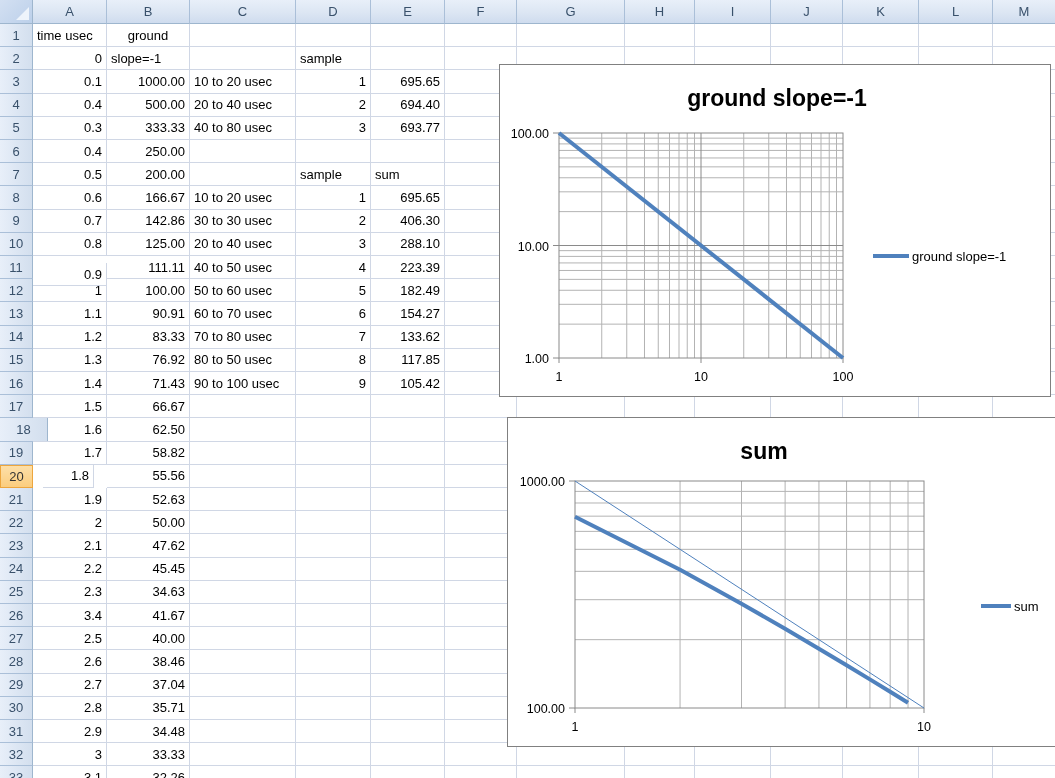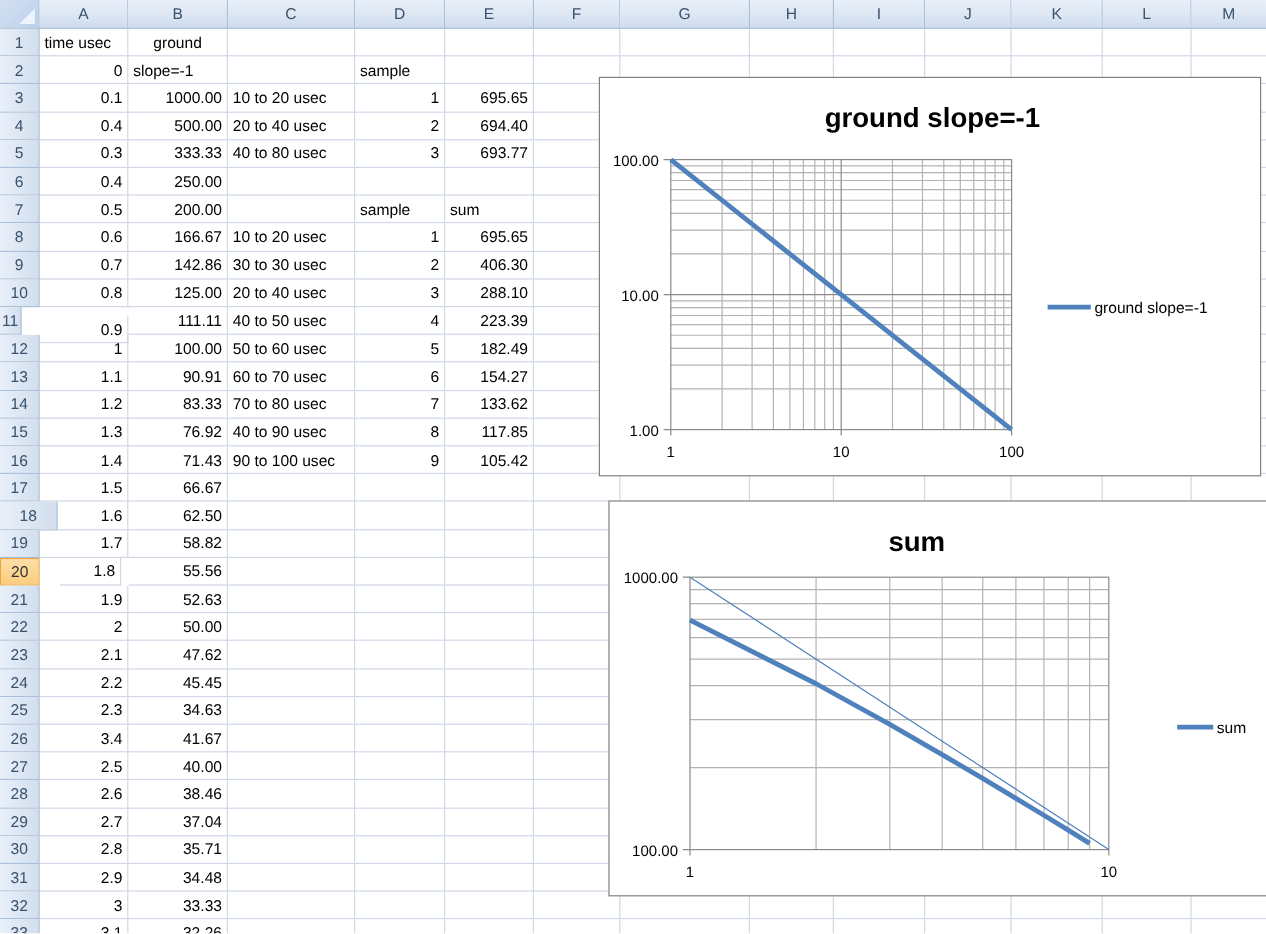--- a/index.html
+++ b/index.html
@@ -54,21 +54,21 @@
       <div class="rowhdr" style="top: 24px; width: 33px; height: 23.2px;">1</div>
       <div class="rowhdr" style="top: 47.2px; width: 33px; height: 23.2px;">2</div>
       <div class="rowhdr" style="top: 70.4px; width: 33px; height: 23.2px;">3</div>
       <div class="rowhdr" style="top: 93.6px; width: 33px; height: 23.2px;">4</div>
       <div class="rowhdr" style="top: 116.8px; width: 33px; height: 23.2px;">5</div>
       <div class="rowhdr" style="top: 140px; width: 33px; height: 23.2px;">6</div>
       <div class="rowhdr" style="top: 163.2px; width: 33px; height: 23.2px;">7</div>
       <div class="rowhdr" style="top: 186.4px; width: 33px; height: 23.2px;">8</div>
       <div class="rowhdr" style="top: 209.6px; width: 33px; height: 23.2px;">9</div>
       <div class="rowhdr" style="top: 232.8px; width: 33px; height: 23.2px;">10</div>
-      <div class="rowhdr" style="top: 256px; width: 18px; height: 23.2px; text-align: center;">11</div>
+      <div class="rowhdr" style="top: 256px; width: 33px; height: 23.2px; text-align: center;">11</div>
       <div class="rowhdr" style="top: 279.2px; width: 33px; height: 23.2px;">12</div>
       <div class="rowhdr" style="top: 302.4px; width: 33px; height: 23.2px;">13</div>
       <div class="rowhdr" style="top: 325.6px; width: 33px; height: 23.2px;">14</div>
       <div class="rowhdr" style="top: 348.8px; width: 33px; height: 23.2px;">15</div>
       <div class="rowhdr" style="top: 372px; width: 33px; height: 23.2px;">16</div>
       <div class="rowhdr" style="top: 395.2px; width: 33px; height: 23.2px;">17</div>
       <div class="rowhdr" style="top: 418.4px; width: 48px; height: 23.2px;">18</div>
       <div class="rowhdr" style="top: 441.6px; width: 33px; height: 23.2px;">19</div>
       <div class="rowhdr sel" style="top: 464.8px; width: 33px; height: 23.2px;">20</div>
       <div class="rowhdr" style="top: 488px; width: 33px; height: 23.2px;">21</div>
@@ -263,21 +263,21 @@
       <div class="cell" style="left: 445px; top: 325.6px; width: 72px; height: 23.2px;"></div>
       <div class="cell" style="left: 517px; top: 325.6px; width: 108px; height: 23.2px;"></div>
       <div class="cell" style="left: 625px; top: 325.6px; width: 70px; height: 23.2px;"></div>
       <div class="cell" style="left: 695px; top: 325.6px; width: 76px; height: 23.2px;"></div>
       <div class="cell" style="left: 771px; top: 325.6px; width: 72px; height: 23.2px;"></div>
       <div class="cell" style="left: 843px; top: 325.6px; width: 76px; height: 23.2px;"></div>
       <div class="cell" style="left: 919px; top: 325.6px; width: 74px; height: 23.2px;"></div>
       <div class="cell" style="left: 993px; top: 325.6px; width: 63px; height: 23.2px;"></div>
       <div class="cell num" style="left: 33px; top: 348.8px; width: 74px; height: 23.2px;">1.3</div>
       <div class="cell num" style="left: 107px; top: 348.8px; width: 83px; height: 23.2px;">76.92</div>
-      <div class="cell" style="left: 190px; top: 348.8px; width: 106px; height: 23.2px;">40 to 90 usec</div>
+      <div class="cell" style="left: 190px; top: 348.8px; width: 106px; height: 23.2px;">80 to 50 usec</div>
       <div class="cell num" style="left: 296px; top: 348.8px; width: 75px; height: 23.2px;">8</div>
       <div class="cell num" style="left: 371px; top: 348.8px; width: 74px; height: 23.2px;">117.85</div>
       <div class="cell" style="left: 445px; top: 348.8px; width: 72px; height: 23.2px;"></div>
       <div class="cell" style="left: 517px; top: 348.8px; width: 108px; height: 23.2px;"></div>
       <div class="cell" style="left: 625px; top: 348.8px; width: 70px; height: 23.2px;"></div>
       <div class="cell" style="left: 695px; top: 348.8px; width: 76px; height: 23.2px;"></div>
       <div class="cell" style="left: 771px; top: 348.8px; width: 72px; height: 23.2px;"></div>
       <div class="cell" style="left: 843px; top: 348.8px; width: 76px; height: 23.2px;"></div>
       <div class="cell" style="left: 919px; top: 348.8px; width: 74px; height: 23.2px;"></div>
       <div class="cell" style="left: 993px; top: 348.8px; width: 63px; height: 23.2px;"></div>
@@ -326,21 +326,21 @@
       <div class="cell" style="left: 296px; top: 441.6px; width: 75px; height: 23.2px;"></div>
       <div class="cell" style="left: 371px; top: 441.6px; width: 74px; height: 23.2px;"></div>
       <div class="cell" style="left: 445px; top: 441.6px; width: 72px; height: 23.2px;"></div>
       <div class="cell" style="left: 517px; top: 441.6px; width: 108px; height: 23.2px;"></div>
       <div class="cell" style="left: 625px; top: 441.6px; width: 70px; height: 23.2px;"></div>
       <div class="cell" style="left: 695px; top: 441.6px; width: 76px; height: 23.2px;"></div>
       <div class="cell" style="left: 771px; top: 441.6px; width: 72px; height: 23.2px;"></div>
       <div class="cell" style="left: 843px; top: 441.6px; width: 76px; height: 23.2px;"></div>
       <div class="cell" style="left: 919px; top: 441.6px; width: 74px; height: 23.2px;"></div>
       <div class="cell" style="left: 993px; top: 441.6px; width: 63px; height: 23.2px;"></div>
-      <div class="cell num" style="left: 50px; top: 464.8px; width: 51px; height: 23.2px;">1.8</div>
+      <div class="cell num" style="left: 43px; top: 464.8px; width: 51px; height: 23.2px;">1.8</div>
       <div class="cell num" style="left: 107px; top: 464.8px; width: 83px; height: 23.2px;">55.56</div>
       <div class="cell" style="left: 190px; top: 464.8px; width: 106px; height: 23.2px;"></div>
       <div class="cell" style="left: 296px; top: 464.8px; width: 75px; height: 23.2px;"></div>
       <div class="cell" style="left: 371px; top: 464.8px; width: 74px; height: 23.2px;"></div>
       <div class="cell" style="left: 445px; top: 464.8px; width: 72px; height: 23.2px;"></div>
       <div class="cell" style="left: 517px; top: 464.8px; width: 108px; height: 23.2px;"></div>
       <div class="cell" style="left: 625px; top: 464.8px; width: 70px; height: 23.2px;"></div>
       <div class="cell" style="left: 695px; top: 464.8px; width: 76px; height: 23.2px;"></div>
       <div class="cell" style="left: 771px; top: 464.8px; width: 72px; height: 23.2px;"></div>
       <div class="cell" style="left: 843px; top: 464.8px; width: 76px; height: 23.2px;"></div>

